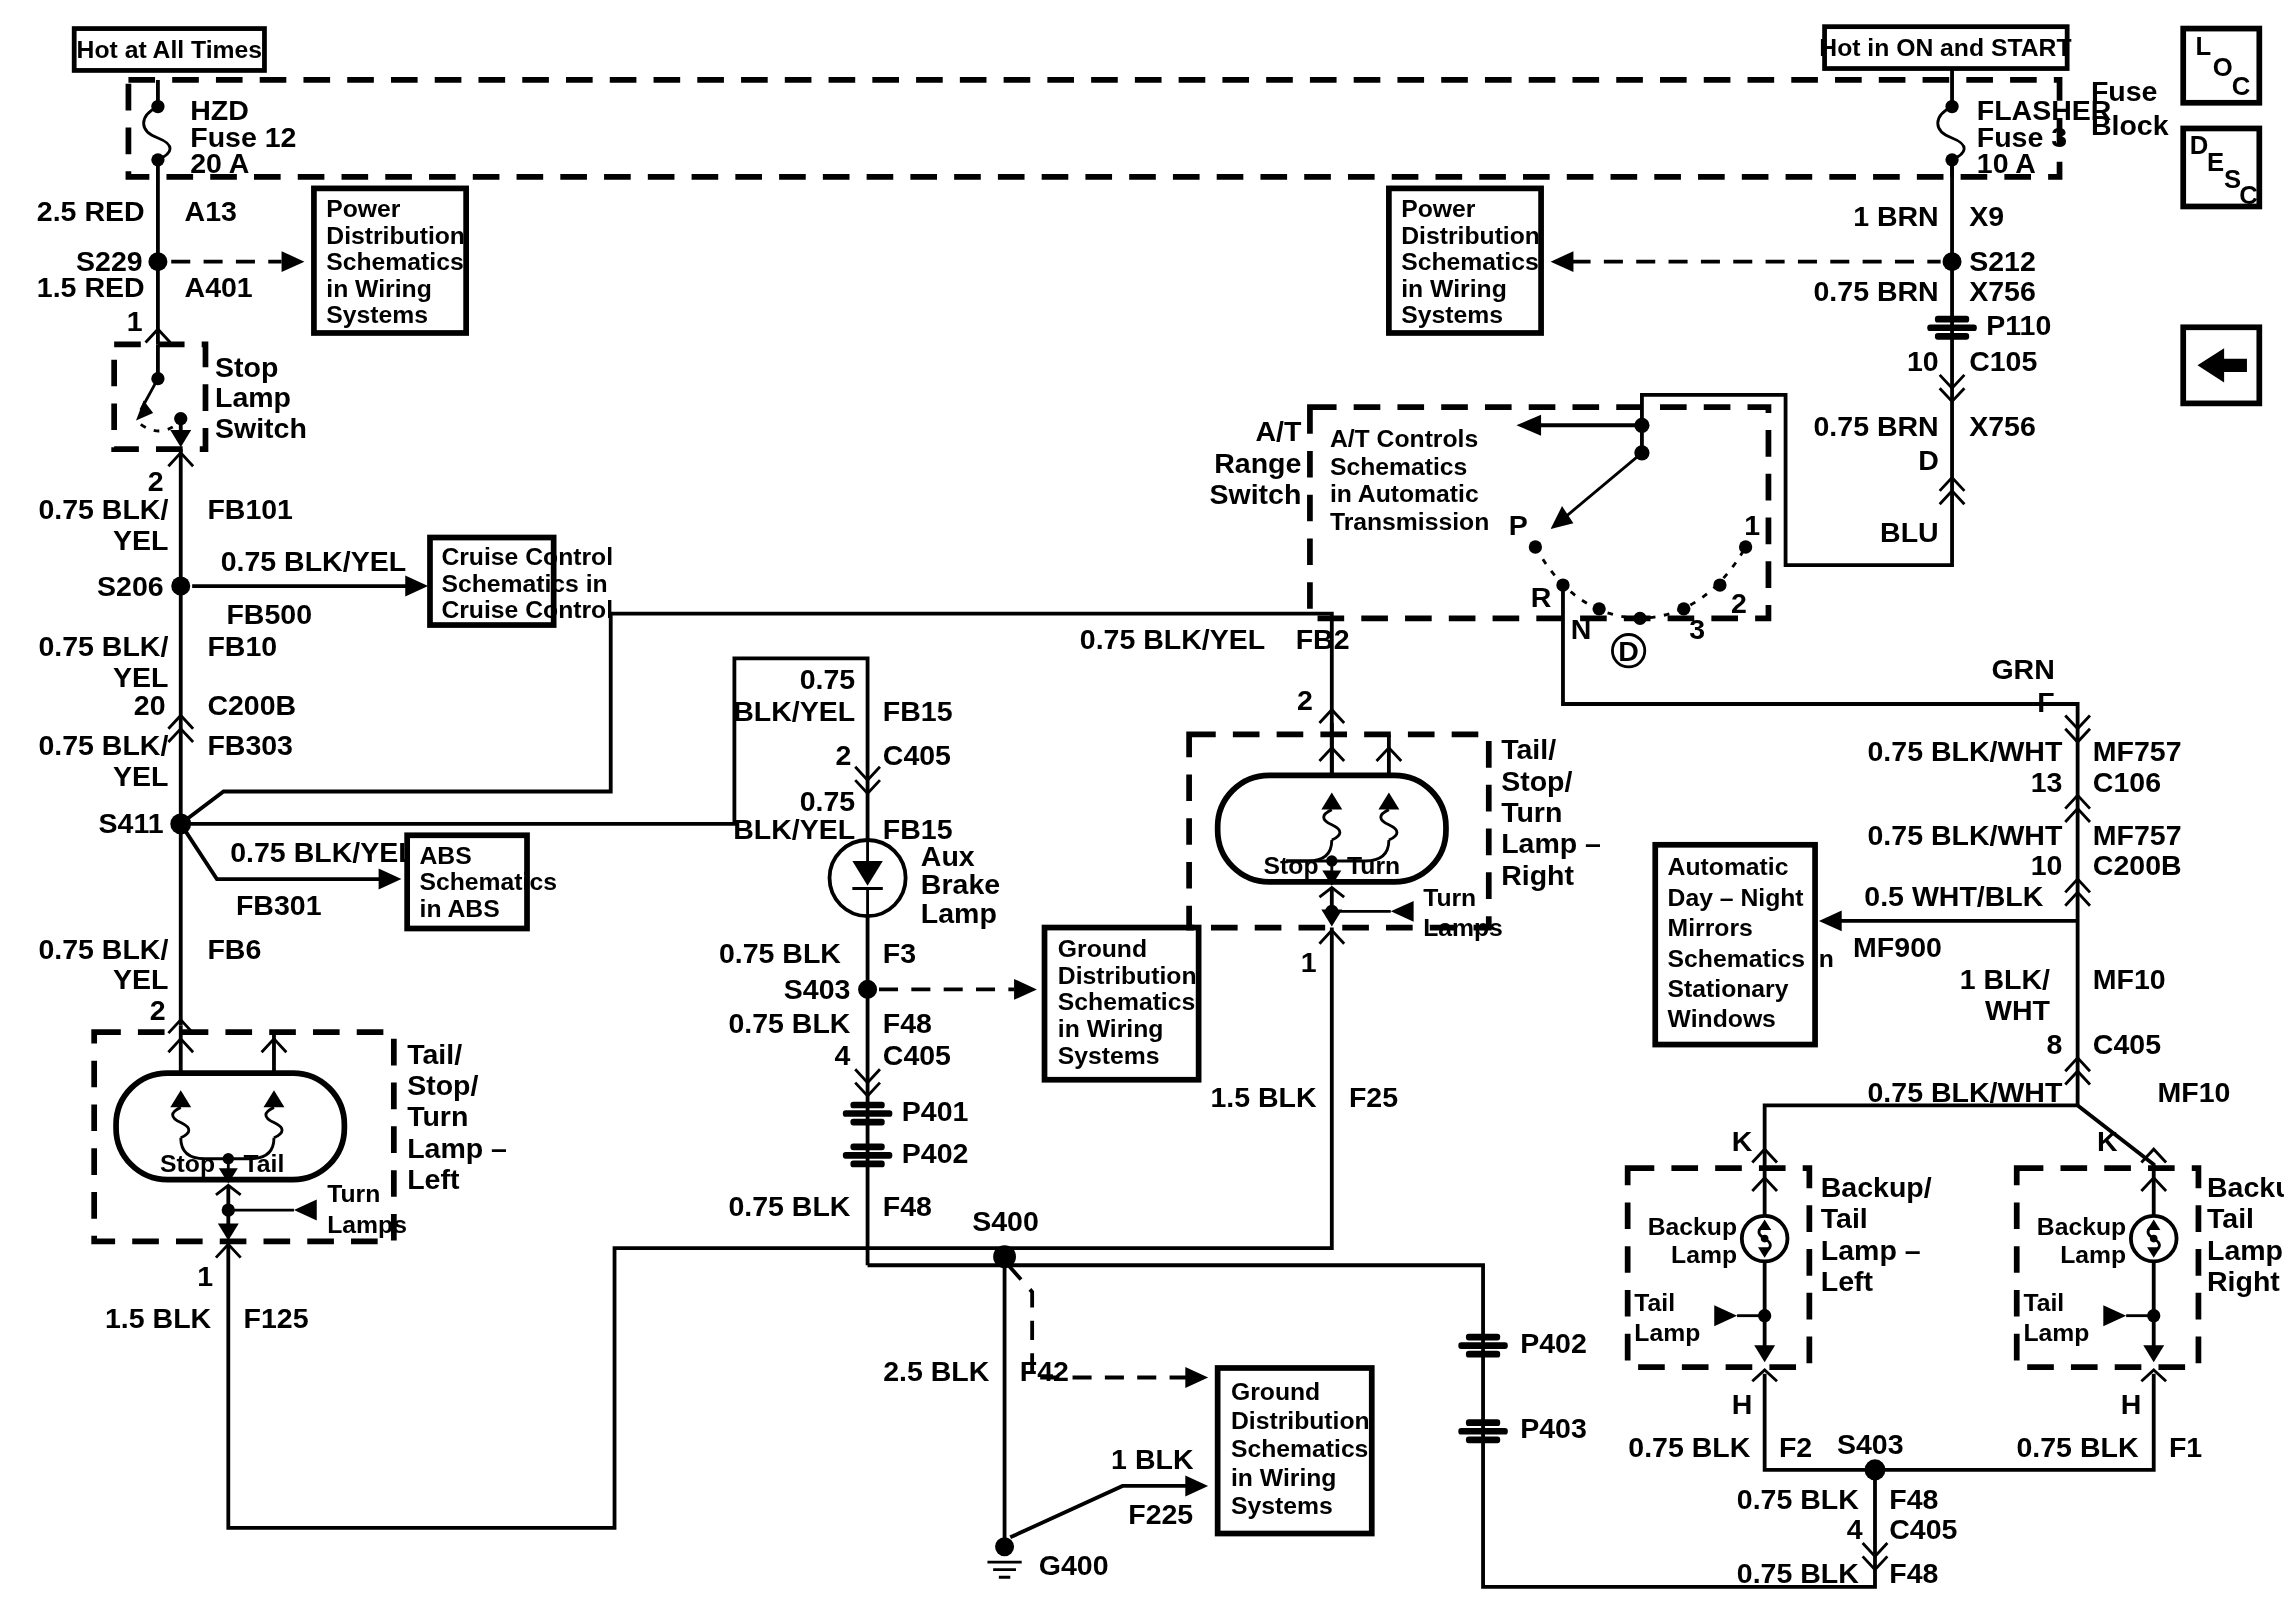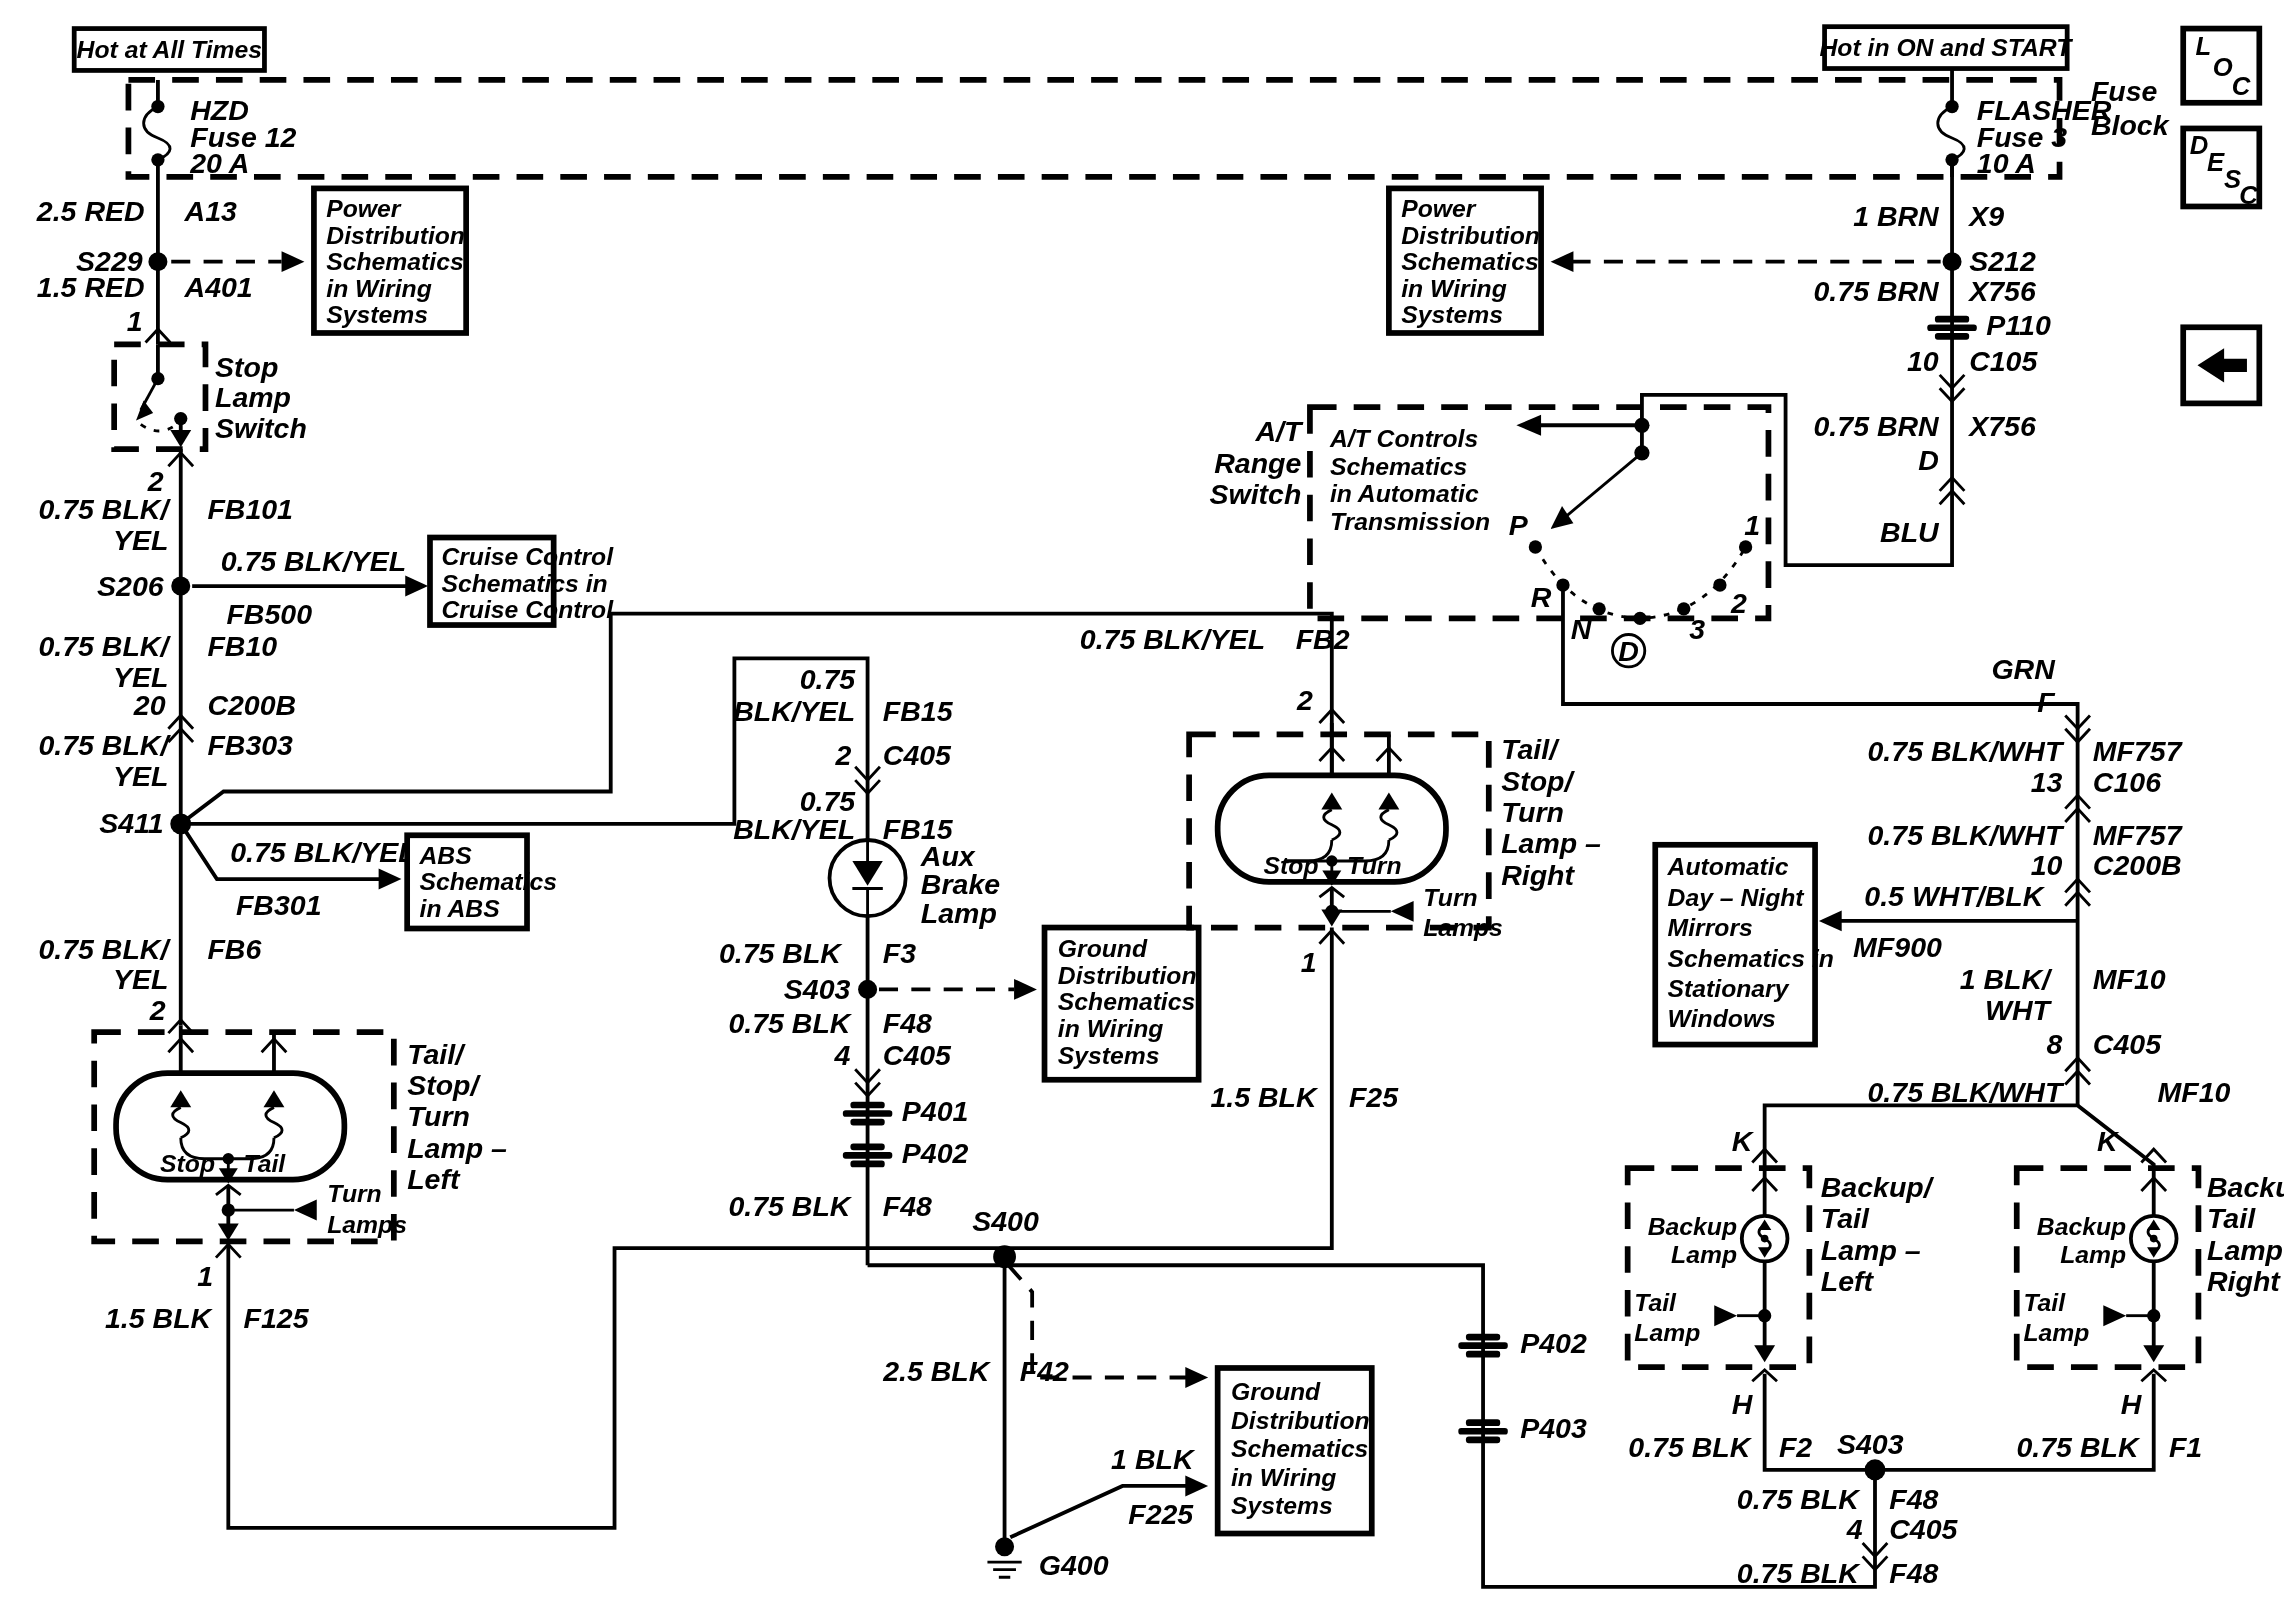--- a/index.html
+++ b/index.html
@@ -1,16 +1,16 @@
 <!DOCTYPE html>
 <html style="font-size:15px"><head>
 <meta charset="utf-8">
 <style>
   html,body{margin:0;padding:0;background:#fff;}
-  .stage{width:2285px;height:1603px;position:relative;background:#fff;font-style:italic;}
+  .stage{width:2285px;height:1603px;position:relative;background:#fff;}
   svg{display:block}
   .t{font-family:"Liberation Sans",sans-serif;font-size:30px;font-weight:600;fill:#000;}
   .tm{font-family:"Liberation Sans",sans-serif;font-size:26px;font-weight:600;fill:#000;}
   .tb{font-family:"Liberation Sans",sans-serif;font-size:26px;font-weight:600;fill:#000;}
   .tc{font-family:"Liberation Sans",sans-serif;font-size:27px;font-weight:700;fill:#000;}
   .w{stroke:#000;stroke-width:4;fill:none;}
   .w2{stroke:#000;stroke-width:3;fill:none;}
   .wd{stroke:#000;stroke-width:4;fill:none;stroke-dasharray:20 14;}
   .boxd{stroke:#000;stroke-width:6;fill:none;stroke-dasharray:28 18;}
   .boxs{stroke:#000;stroke-width:6;fill:#fff;}

